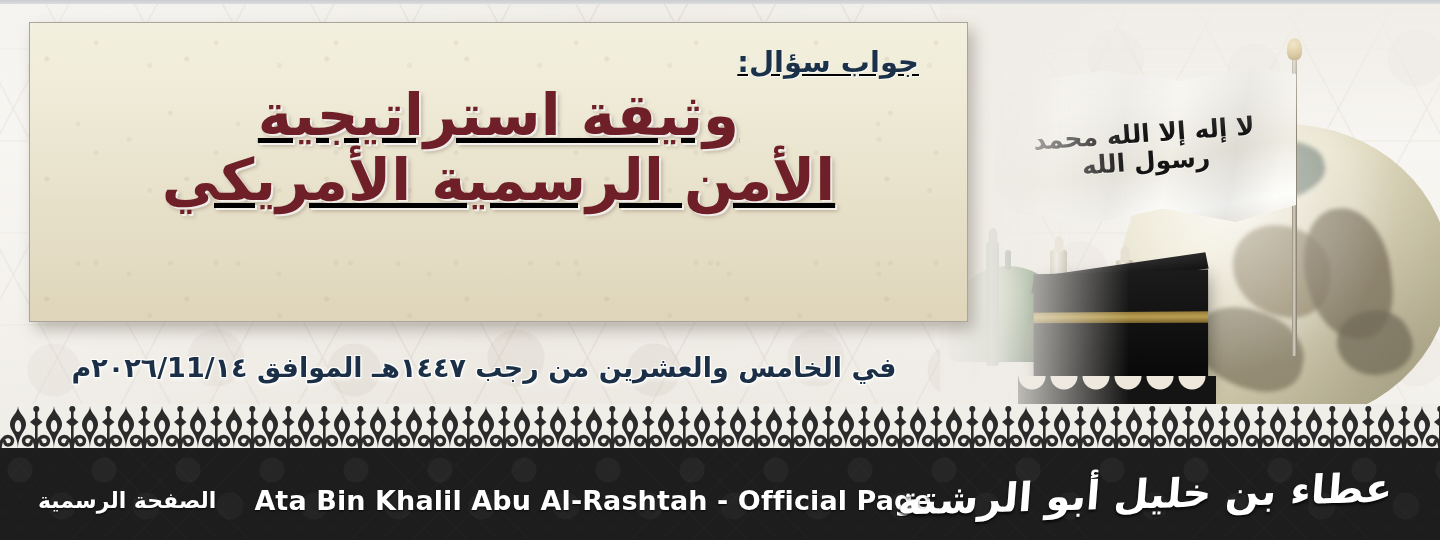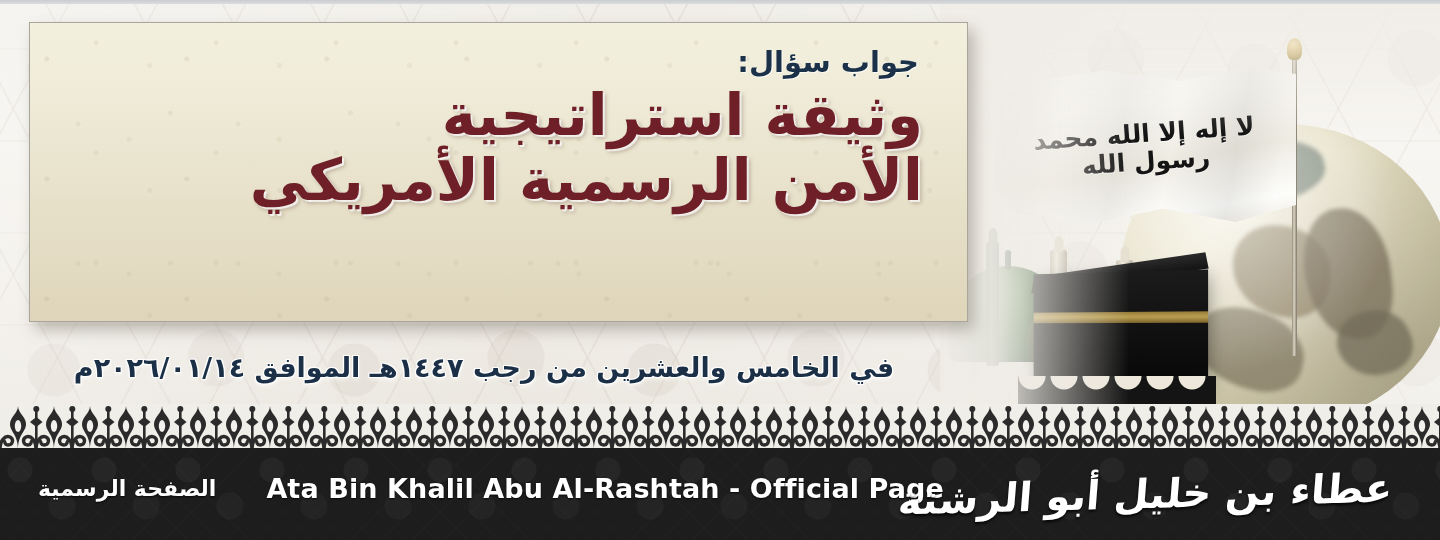--- a/index.html
+++ b/index.html
@@ -209,34 +209,35 @@
       radial-gradient(circle at 55% 18%, rgba(176,162,132,.3) 0 2px, transparent 3px),
       radial-gradient(circle at 78% 60%, rgba(176,162,132,.3) 0 2px, transparent 3px),
       radial-gradient(circle at 92% 34%, rgba(176,162,132,.28) 0 2px, transparent 3px),
       radial-gradient(circle at 66% 86%, rgba(176,162,132,.28) 0 2px, transparent 3px);
     background-size:140px 120px, 160px 140px, 120px 110px, 180px 150px, 130px 125px, 150px 135px;
   }
   .panel-inner{
     position:relative; height:100%;
     direction:rtl; text-align:right;
     padding:12px 44px 0 44px;
+    text-decoration:underline;
   }
   .kicker{
     font-family:"DejaVu Sans","Liberation Sans",sans-serif;
     font-weight:700; font-size:29px;
     color:#1b3149;
     text-shadow:1px 1px 0 rgba(255,255,255,.75);
     margin-top:10px; margin-right:4px;
   }
   .headline{
     font-family:"DejaVu Sans","Liberation Sans",sans-serif;
     font-weight:700;
     color:#6e1f27;
     font-size:58px; line-height:1.12;
-    text-align:right;
+    text-align:center;
     text-shadow:2px 2px 1px rgba(255,255,255,.8), 3px 3px 4px rgba(90,60,50,.35);
     margin-top:4px;
   }
   .headline .ln{ display:block; }
 
   
   .dateline{
     position:absolute; left:0; top:352px; width:968px;
     direction:rtl; text-align:center;
     font-family:"DejaVu Sans","Liberation Sans",sans-serif;
@@ -269,22 +270,22 @@
       radial-gradient(circle at 100px 16px, rgba(255,255,255,.04) 0 10px, transparent 11px);
     background-size:84px 84px, 84px 84px, 84px 84px;
   }
   .footer-tex2{
     position:absolute; inset:0; opacity:.5;
     background-image:
       repeating-linear-gradient(45deg, rgba(255,255,255,.03) 0 1px, transparent 1px 22px),
       repeating-linear-gradient(-45deg, rgba(255,255,255,.03) 0 1px, transparent 1px 22px);
   }
   .footer-left{
-    position:absolute; left:38px; top:4px; height:72px;
-    display:flex; align-items:center; gap:18px;
+    position:absolute; left:38px; top:16px; height:72px;
+    display:flex; align-items:center; gap:6px;
   }
   .page-ar{
     font-family:"DejaVu Sans","Liberation Sans",sans-serif;
     direction:rtl; color:#ffffff; font-weight:700; font-size:22px;
     text-shadow:0 1px 2px rgba(0,0,0,.8);
   }
   .page-en{
     font-family:"DejaVu Sans","Liberation Sans",sans-serif;
     color:#ffffff; font-weight:700; font-size:27px; letter-spacing:.1px;
     text-shadow:0 1px 2px rgba(0,0,0,.8);
@@ -357,21 +358,21 @@
     <div class="panel-tex"></div>
     <div class="panel-inner">
       <div class="kicker">جواب سؤال:</div>
       <div class="headline">
         <span class="ln">وثيقة استراتيجية</span>
         <span class="ln">الأمن الرسمية الأمريكي</span>
       </div>
     </div>
   </div>
 
-  <div class="dateline">في الخامس والعشرين من رجب ١٤٤٧هـ  الموافق ٢٠٢٦/٠١/١٤م</div>
+  <div class="dateline">في الخامس والعشرين من رجب ١٤٤٧هـ  الموافق ٢٠٢٦/11/١٤م</div>
 
   <div class="ornament">
     <svg viewBox="0 0 1440 46" preserveAspectRatio="none" aria-hidden="true">
       <defs>
         <g id="motif">
           <path d="M18 46 C18 30, 10 28, 10 20 C10 13, 18 9, 18 2 C18 9, 26 13, 26 20 C26 28, 18 30, 18 46 Z" fill="#2b2b2b"></path>
           <ellipse cx="18" cy="22" rx="3.2" ry="6" fill="#f2f1ed"></ellipse>
           <path d="M0 46 C0 36, 5 31, 10 33 C14 35, 13 41, 8 41 C5 41, 4 38, 6 37" fill="none" stroke="#2b2b2b" stroke-width="3.4"></path>
           <path d="M36 46 C36 36, 31 31, 26 33 C22 35, 23 41, 28 41 C31 41, 32 38, 30 37" fill="none" stroke="#2b2b2b" stroke-width="3.4"></path>
         </g>

